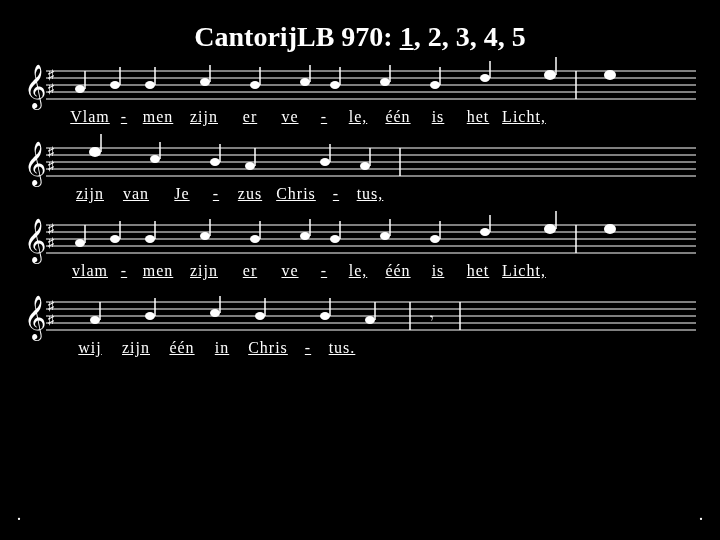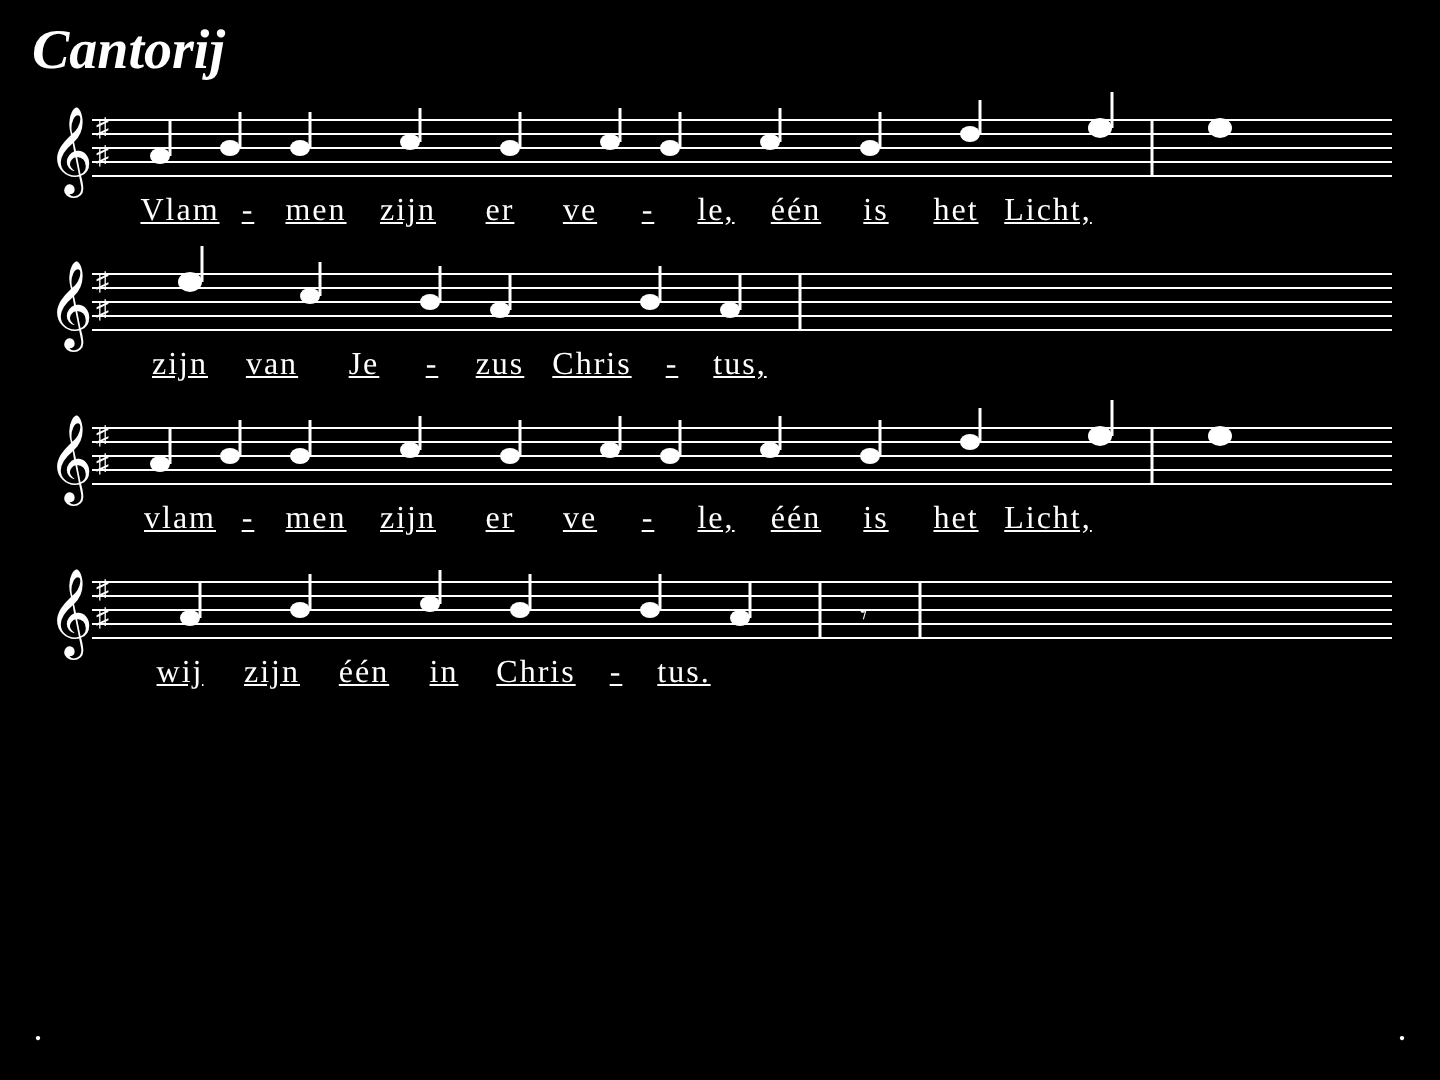--- a/index.html
+++ b/index.html
@@ -8,24 +8,23 @@
       width: 720px;
       height: 540px;
       overflow: hidden;
       font-family: 'Times New Roman', Times, serif;
       color: #fff;
       position: relative;
     }
 
     .title-bar {
       display: flex;
-      justify-content: flex-start;
+      justify-content: center;
       align-items: flex-start;
-      padding: 10px 16px 0 16px;
-      font-style: italic;
+      padding: 21px 16px 0 16px;
     }
 
     .cantorij {
       font-size: 28px;
       font-weight: bold;
       color: #fff;
     }
 
     .lb-title {
       font-size: 28px;
@@ -77,20 +76,23 @@
     .section {
       margin-bottom: 4px;
     }
 
   </style>
 </head>
 <body>
 
 <div class="title-bar">
   <span class="cantorij">Cantorij</span>
+  <span class="lb-title">
+    <span>LB 970: </span><span class="underline">1</span><span>, 2, 3, 4, 5</span>
+  </span>
 </div>
 
 <div class="score-area">
 
   <div class="section">
     <svg width="680" height="50" style="display:block; overflow:visible;">
 
       <text x="4" y="42" font-size="38" font-family="Times New Roman,serif" fill="white">𝄞</text>
 
       <text x="28" y="22" font-size="13" fill="white" font-family="Times New Roman,serif">♯</text>

